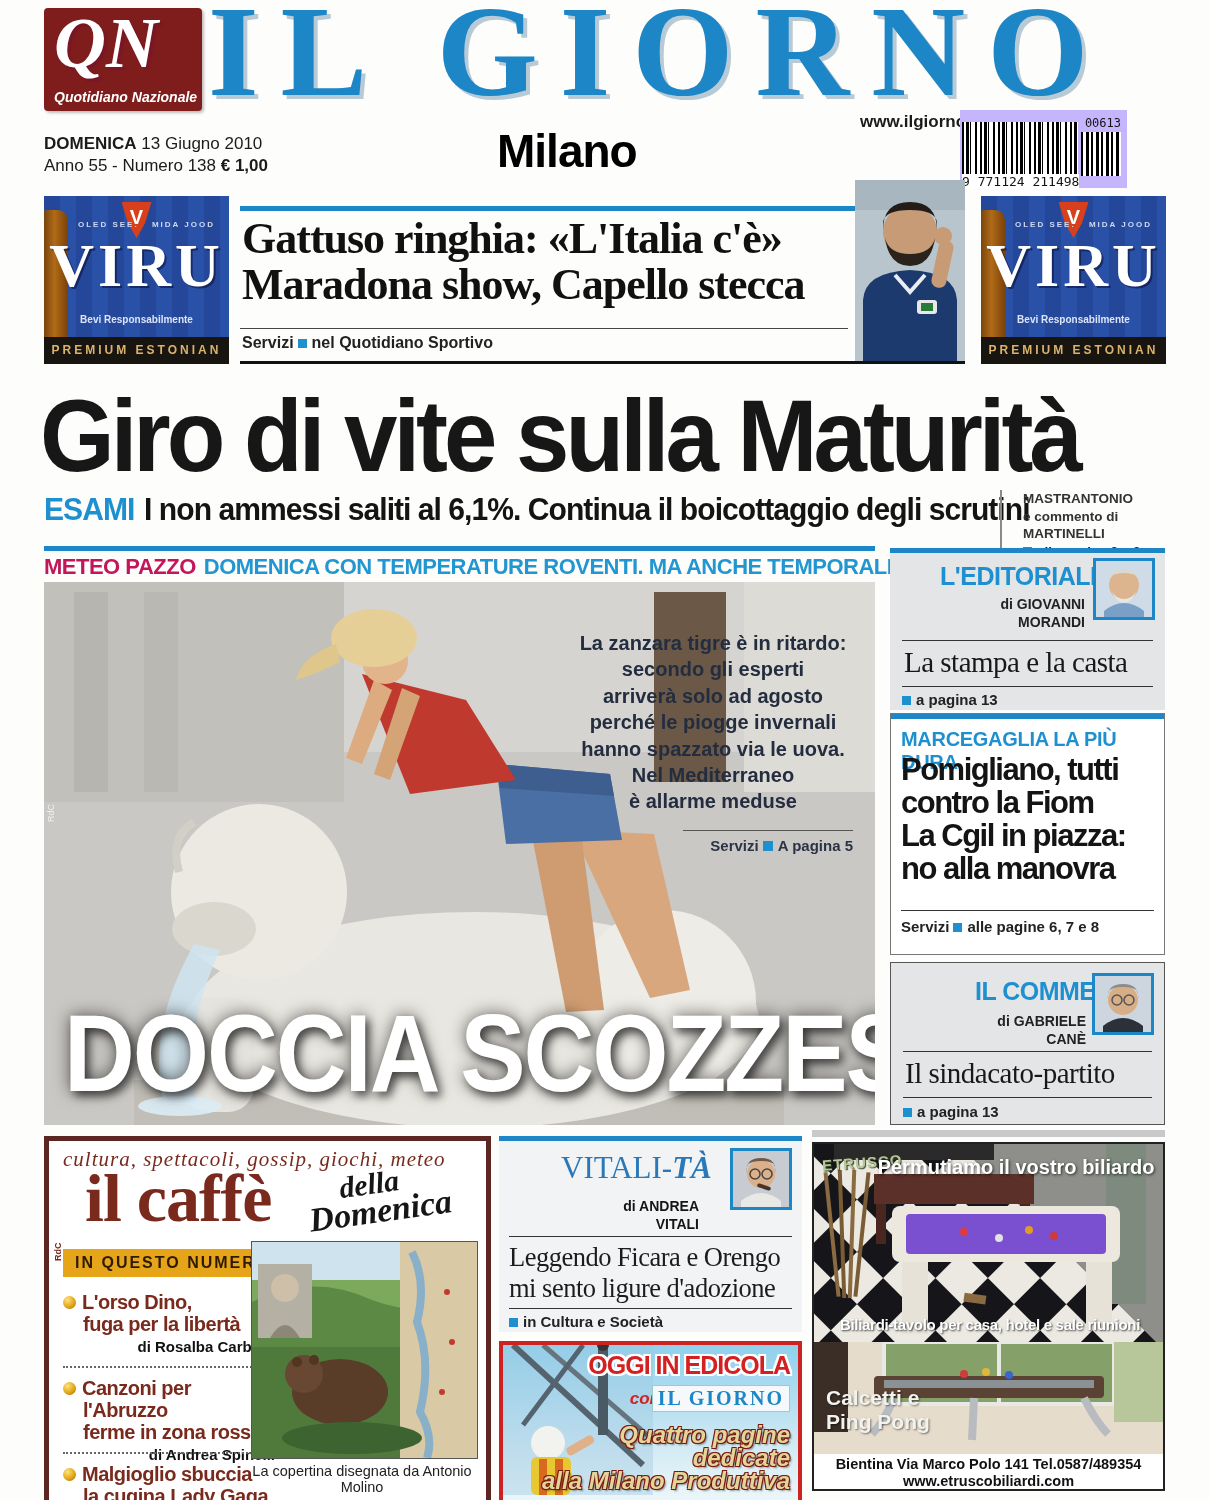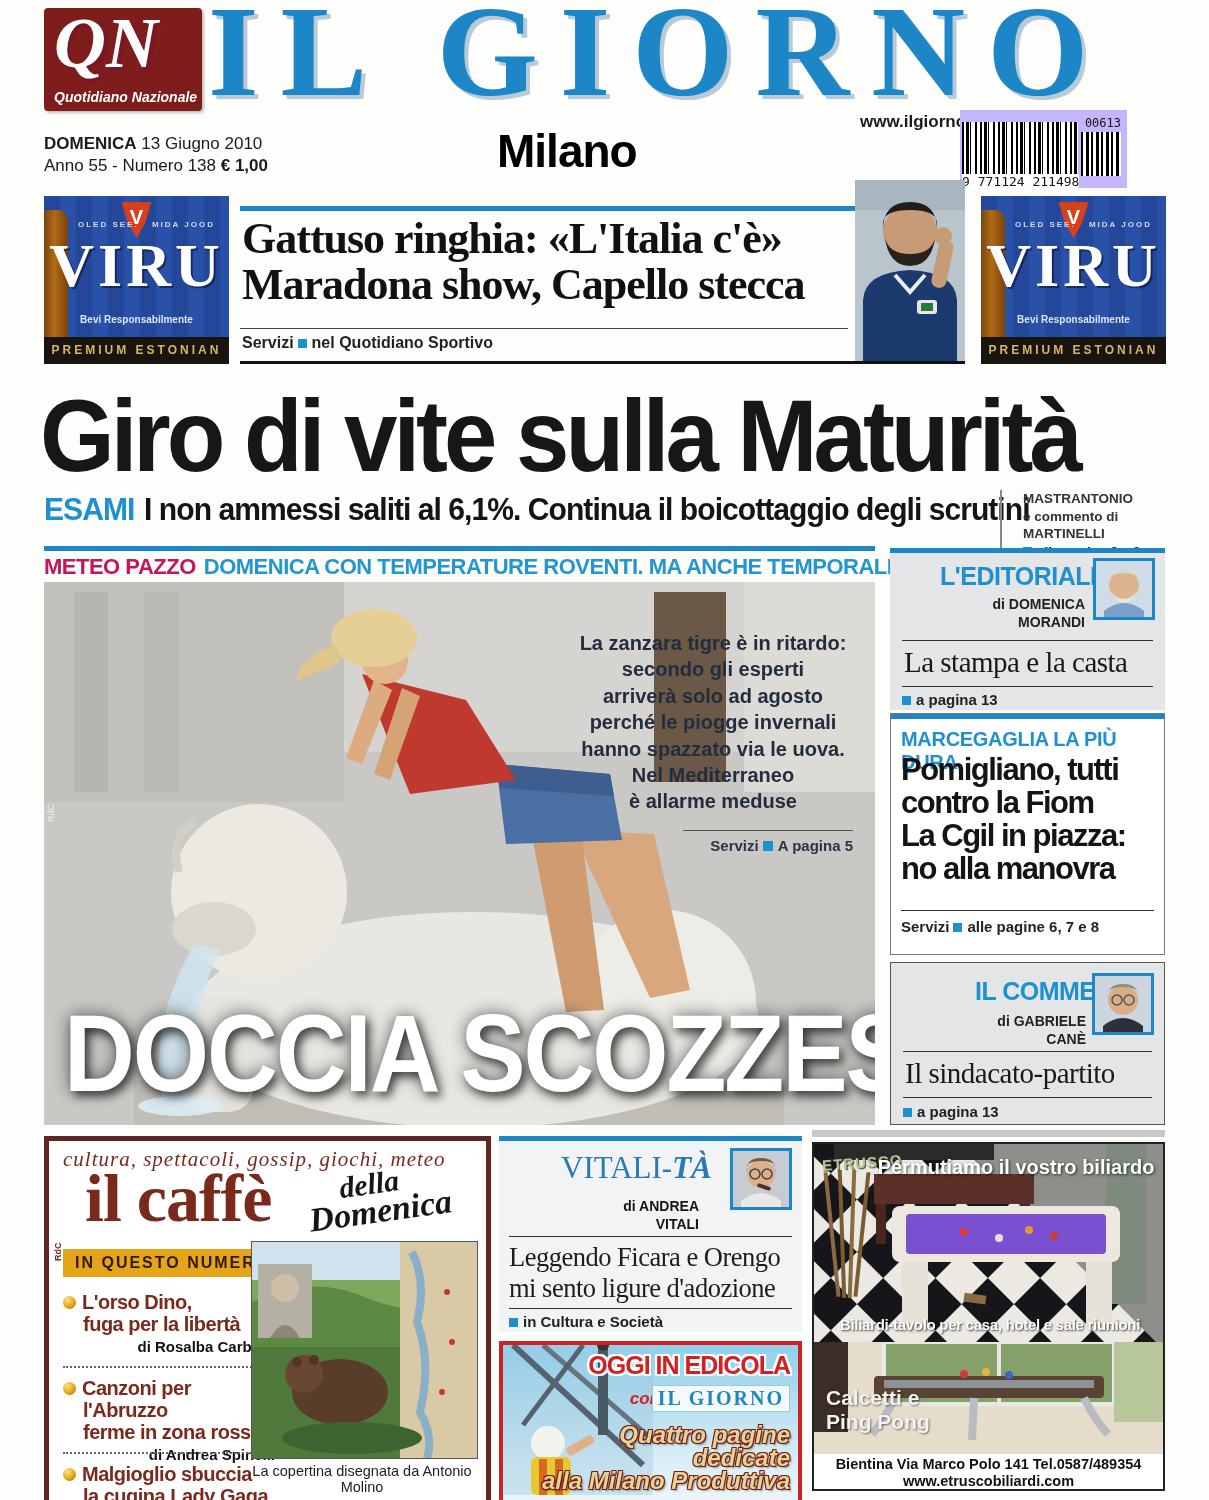--- a/index.html
+++ b/index.html
@@ -282,21 +282,21 @@
     <div class="photo-services">
       <span>Servizi</span><span class="sq"></span><span>A pagina 5</span>
     </div>
     <div class="photo-bigtitle">DOCCIA SCOZZESE</div>
     <div class="photo-credit">RdC</div>
   </div>
 
   <div class="gray-box" style="top:548px;height:162px;">
     <div class="box-bluebar"></div>
     <div class="box-label" style="left:50px;top:14px;">L'EDITORIALE</div>
-    <div class="box-byline" style="left:40px;top:48px;width:155px;">di DOMENICA
+    <div class="box-byline" style="left:40px;top:48px;width:155px;">di GIOVANNI
 MORANDI</div>
     <div class="portrait" style="right:10px;top:10px;">
       <svg width="56" height="56" viewBox="0 0 56 56">
         <rect width="56" height="56" fill="#cfdbe6"></rect>
         <circle cx="28" cy="24" r="15" fill="#dcb48e"></circle>
         <path d="M13,22 Q13,8 28,8 Q43,8 43,22 L43,18 Q40,12 28,12 Q16,12 13,18 Z" fill="#d8d8d4"></path>
         <path d="M16,30 Q20,42 28,42 Q36,42 40,30 Q36,38 28,38 Q20,38 16,30 Z" fill="#e6e6e2"></path>
         <path d="M8,56 L8,50 Q18,42 28,42 Q38,42 48,50 L48,56 Z" fill="#7aa0c8"></path>
       </svg>
     </div>

